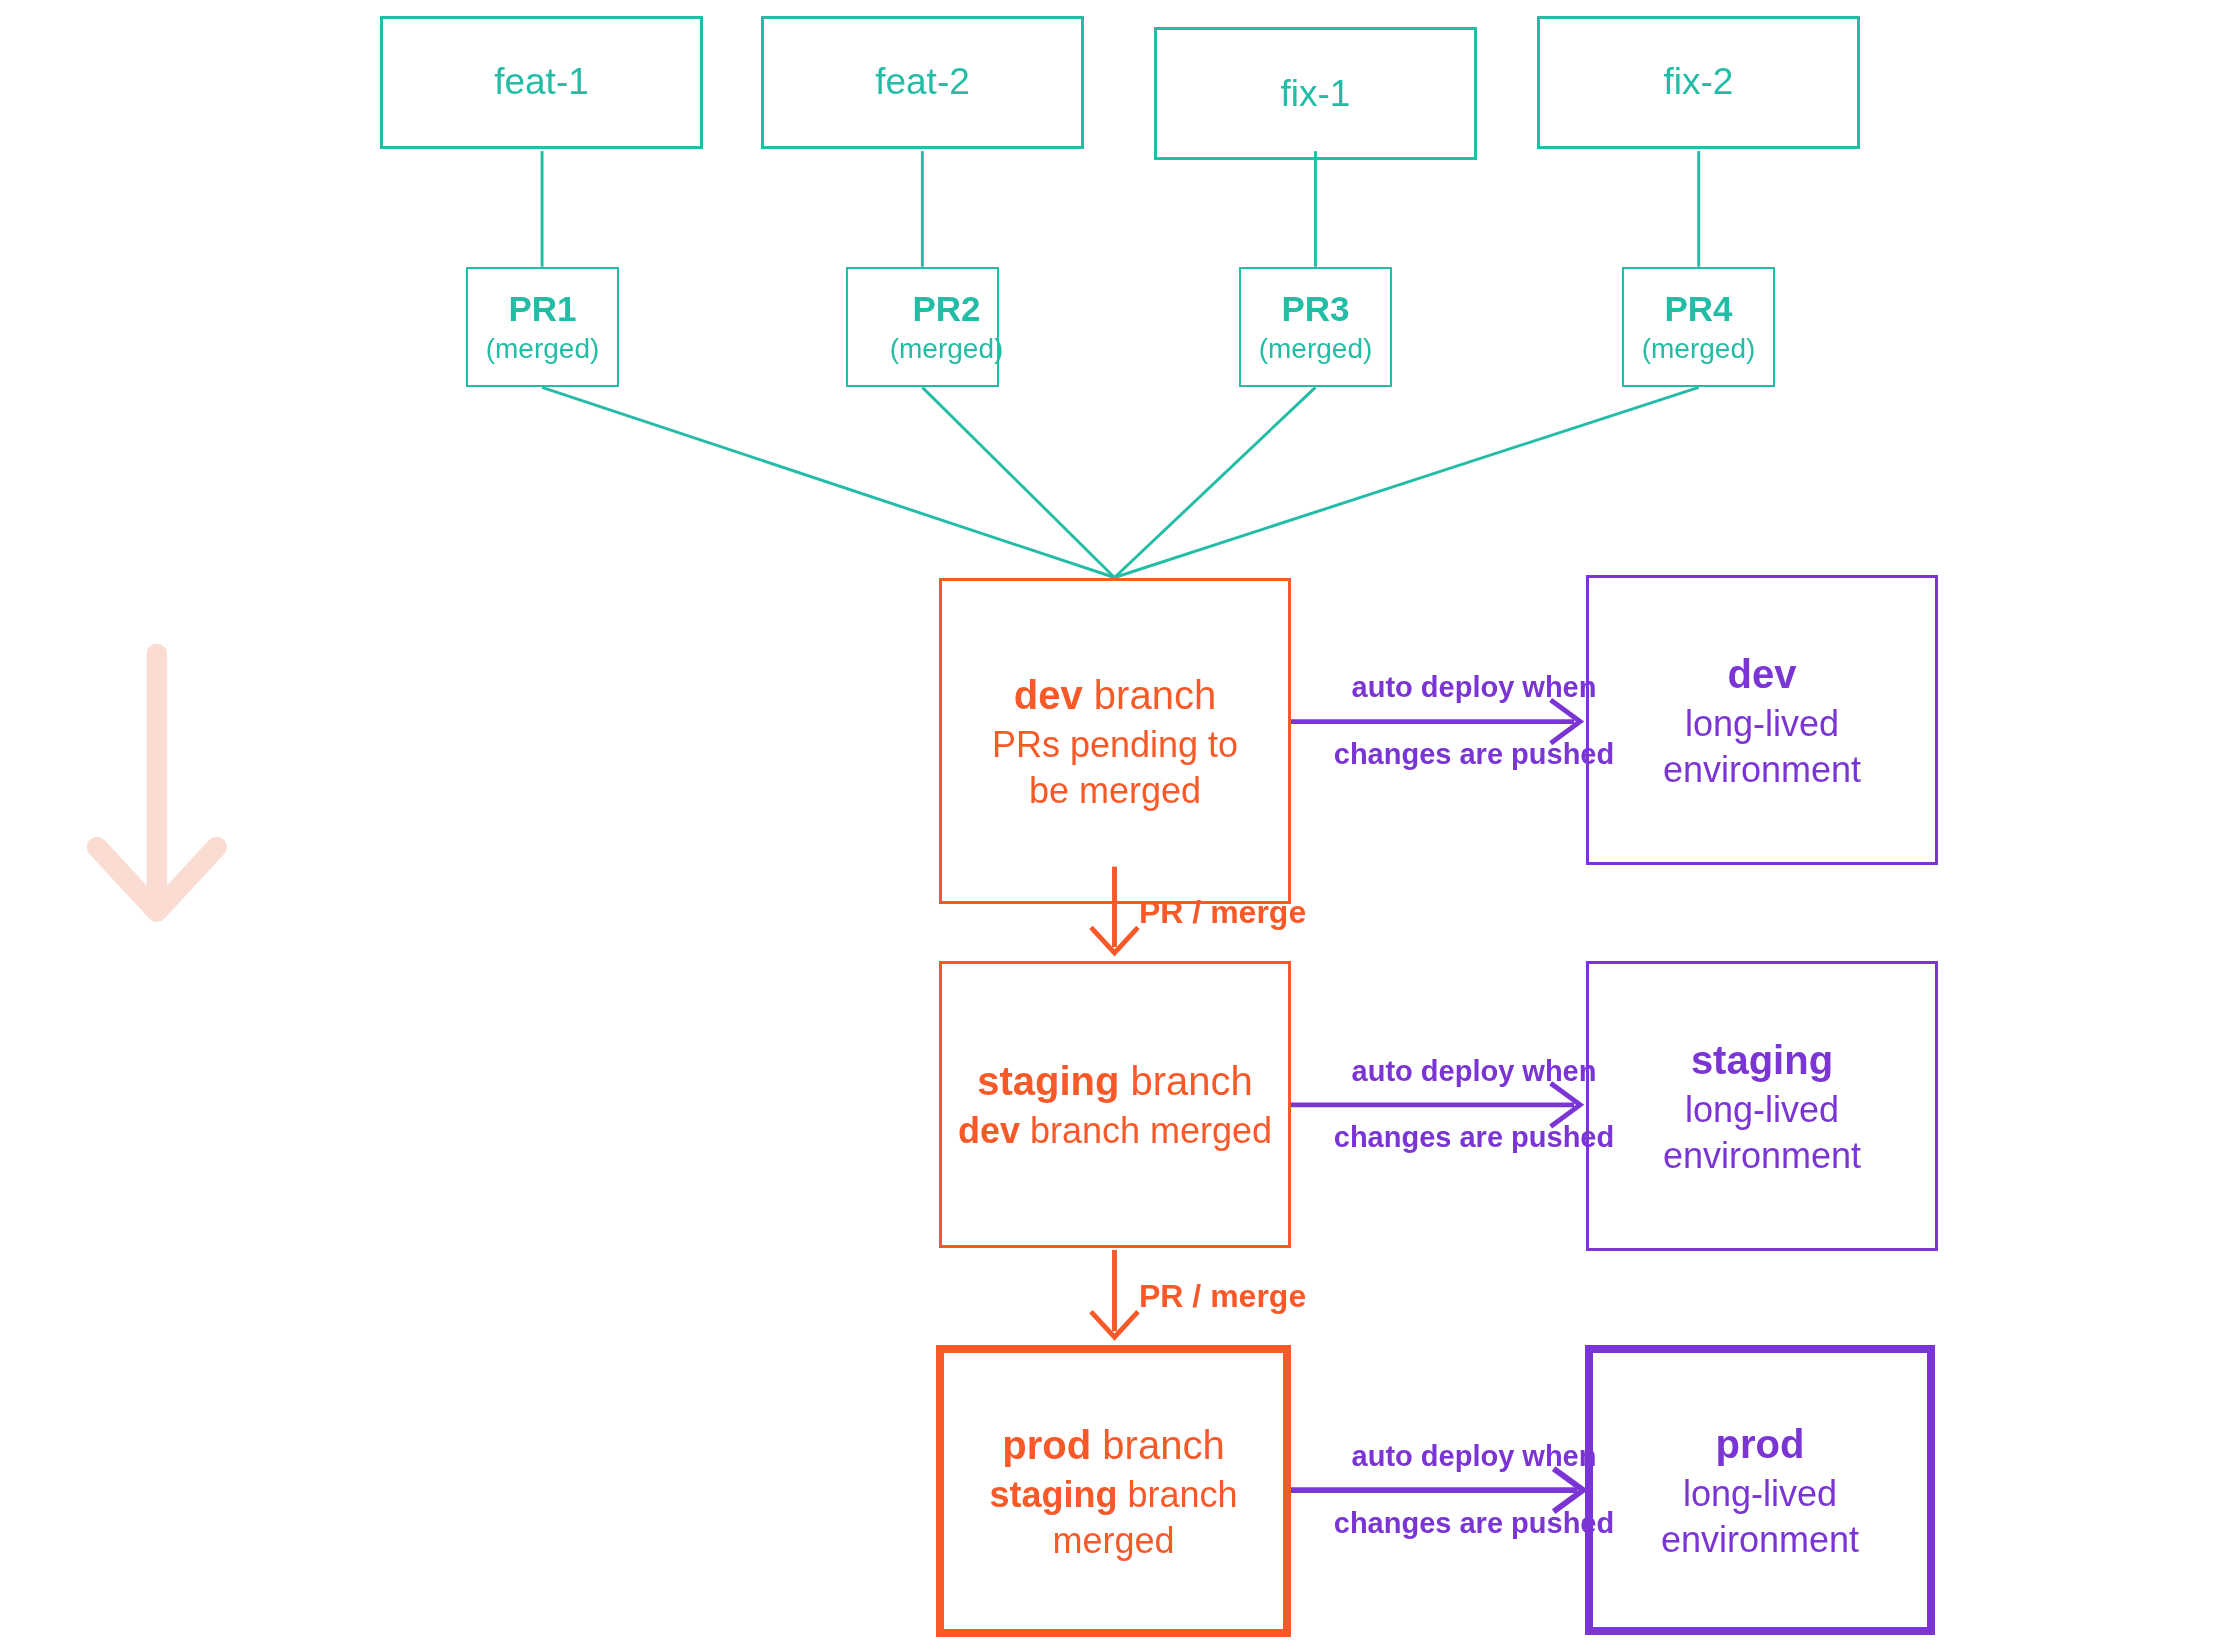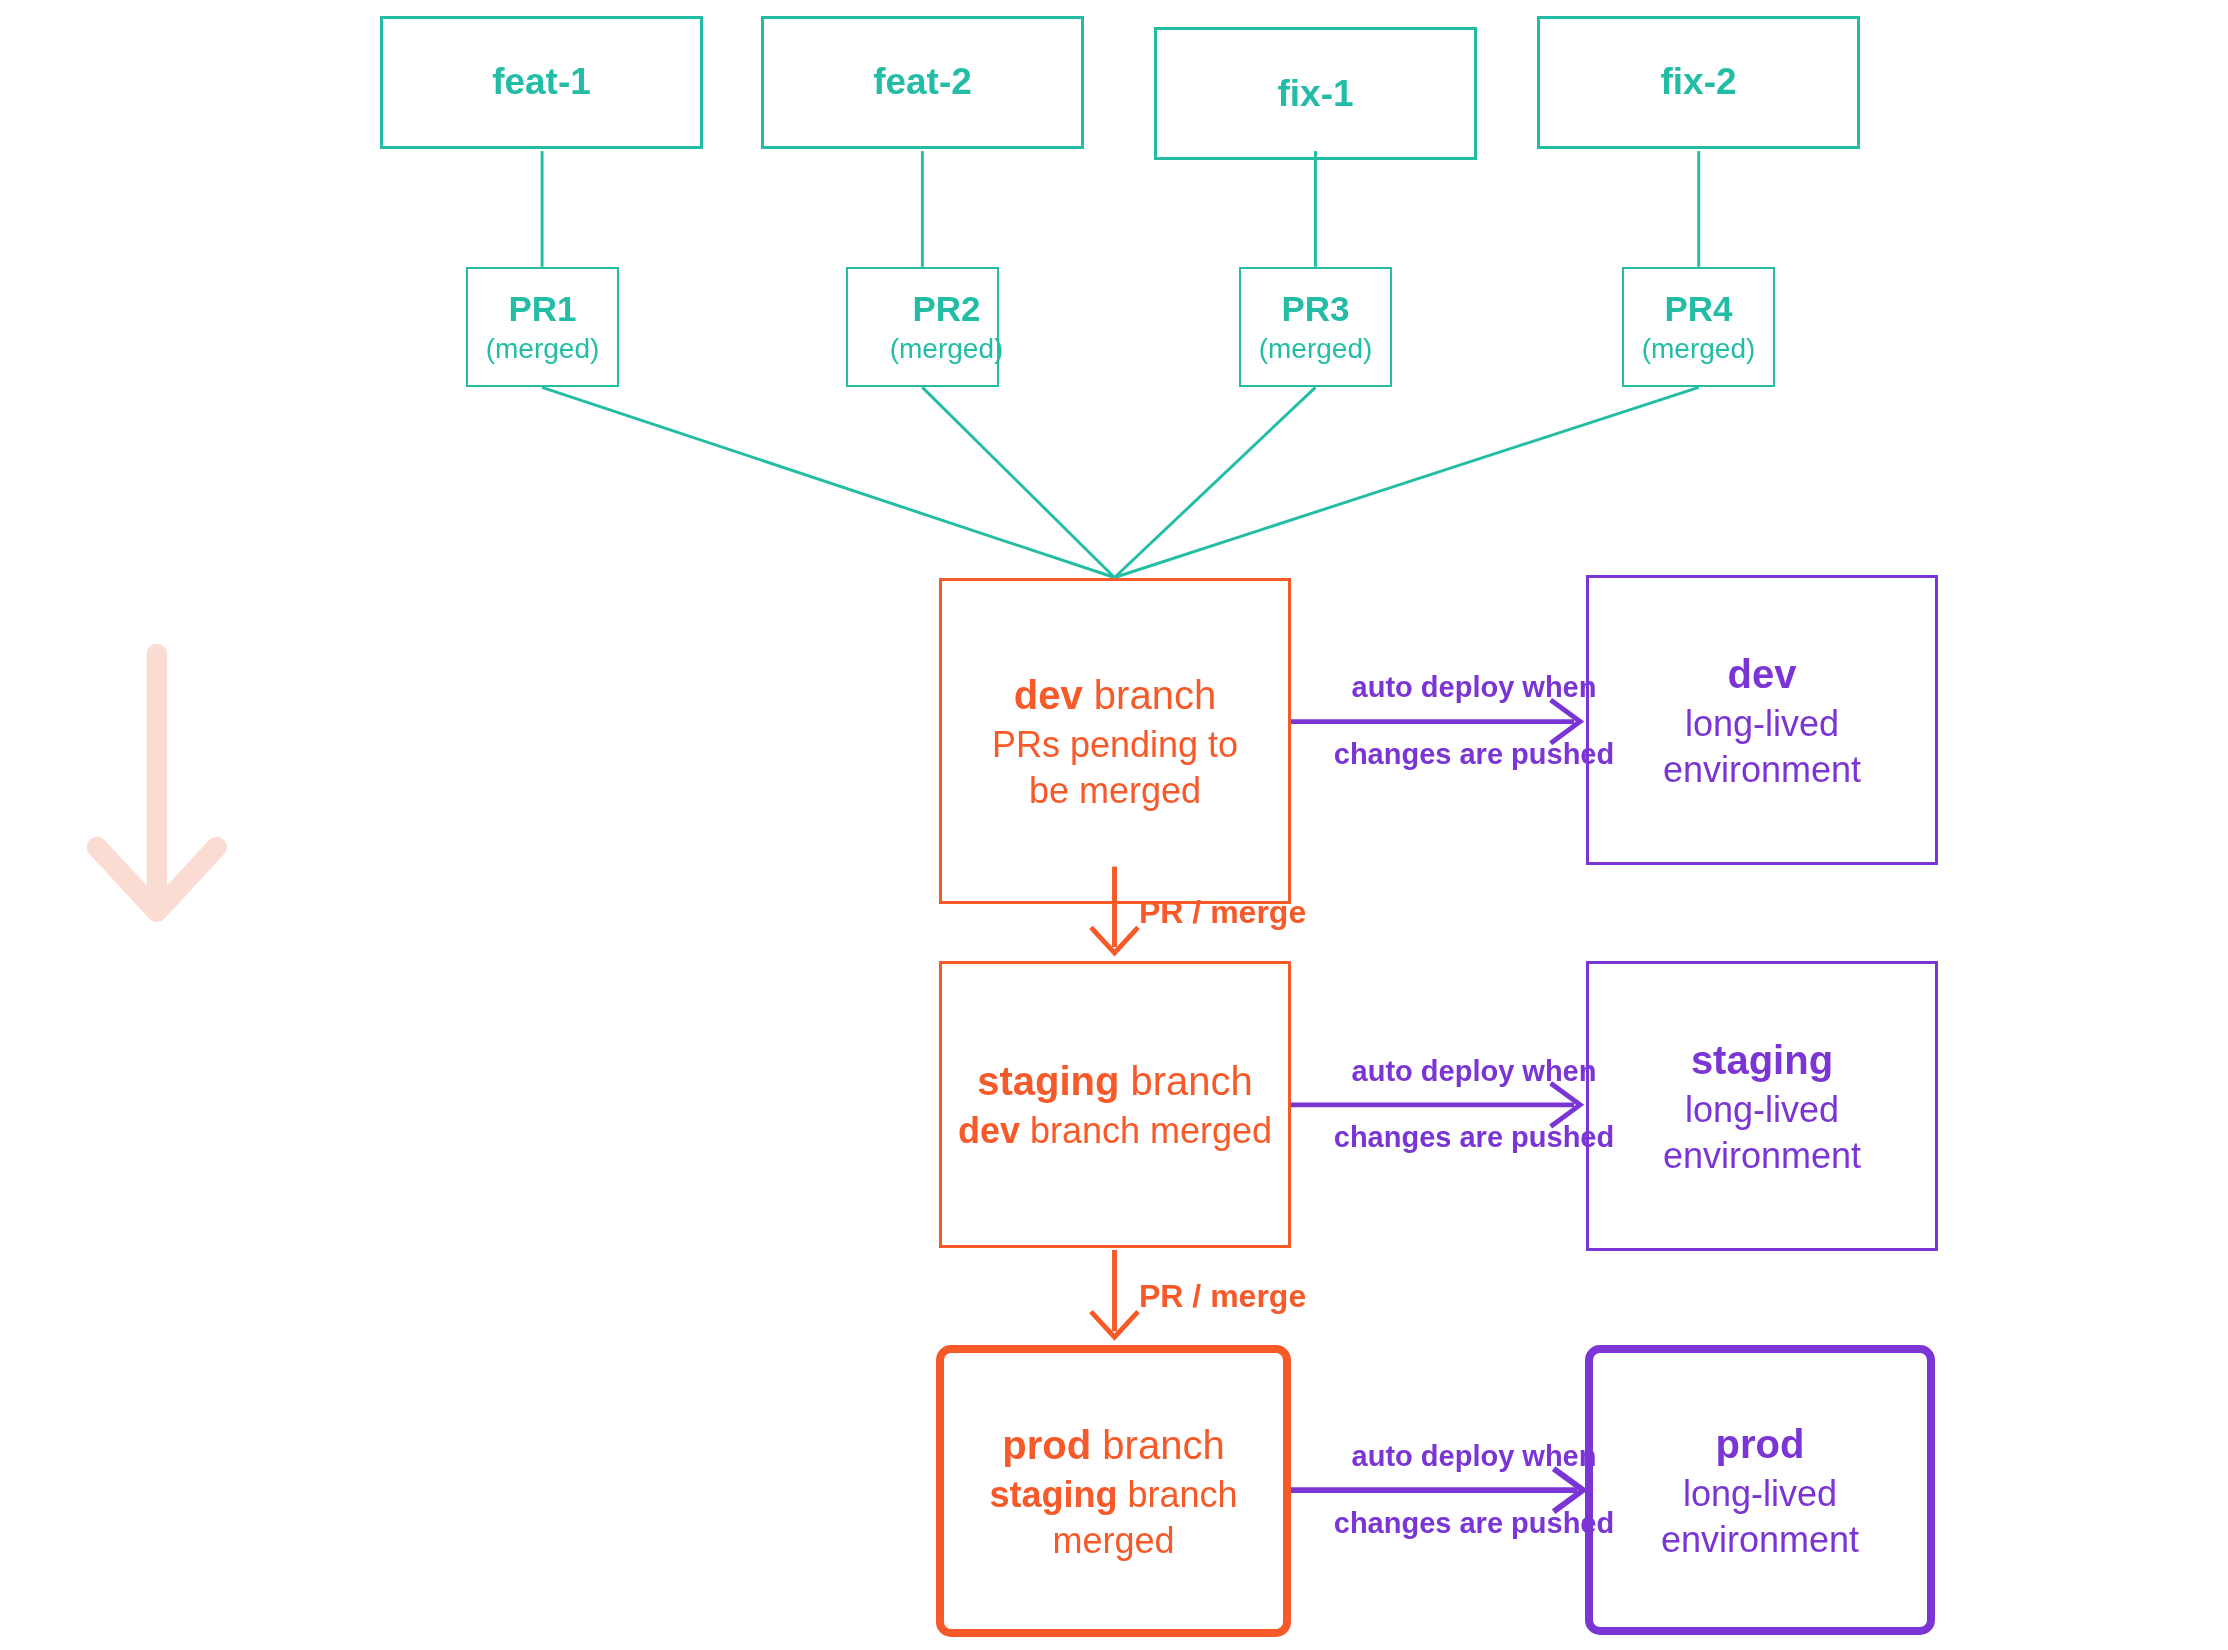--- a/index.html
+++ b/index.html
@@ -12,22 +12,22 @@
   }
   #wires{position:absolute;left:0;top:0;width:2229px;height:1651px;pointer-events:none;}
   .box{
     position:absolute; border-style:solid; box-sizing:border-box;
     display:flex; flex-direction:column; align-items:center; justify-content:center;
     text-align:center; background:transparent;
   }
   .teal{border-color:var(--teal); color:var(--teal); border-width:3.9px;}
   .orange{border-color:var(--orange); color:var(--orange); border-width:3.9px;}
   .purple{border-color:var(--purple); color:var(--purple); border-width:3.9px;}
-  .thick{border-width:8.8px;border-radius:15px;}
-  .feat-label{font-size:37px;font-weight:700;}
+  .thick{border-width:8.8px;}
+  .feat-label{font-size:37px;font-weight:400;}
   .pr-title{font-size:35px;font-weight:700;line-height:43px;}
   .pr-status{font-size:28px;font-weight:400;line-height:37px;}
   .node-title{font-size:40px;line-height:53px;font-weight:400;}
   .node-line{font-size:36px;line-height:46px;font-weight:400;}
   .b{font-weight:700;}
   .env-title{font-size:40px;line-height:53px;font-weight:700;}
   .deploy-label{
     position:absolute; width:294px; text-align:center; color:var(--purple);
     font-size:29px; font-weight:700; line-height:35px;padding-left:38px;
   }

